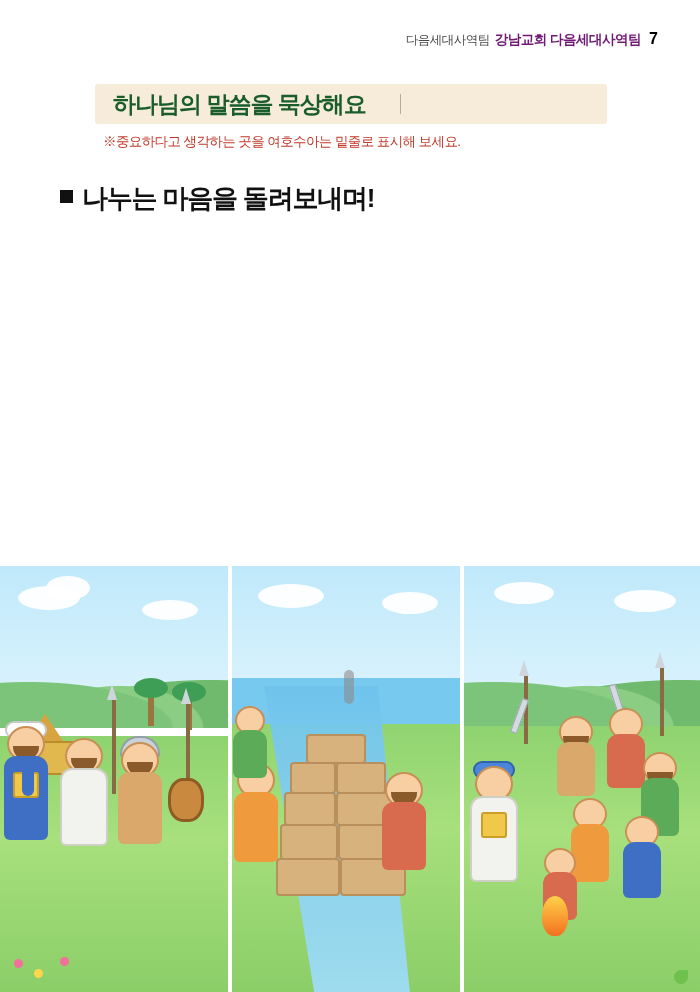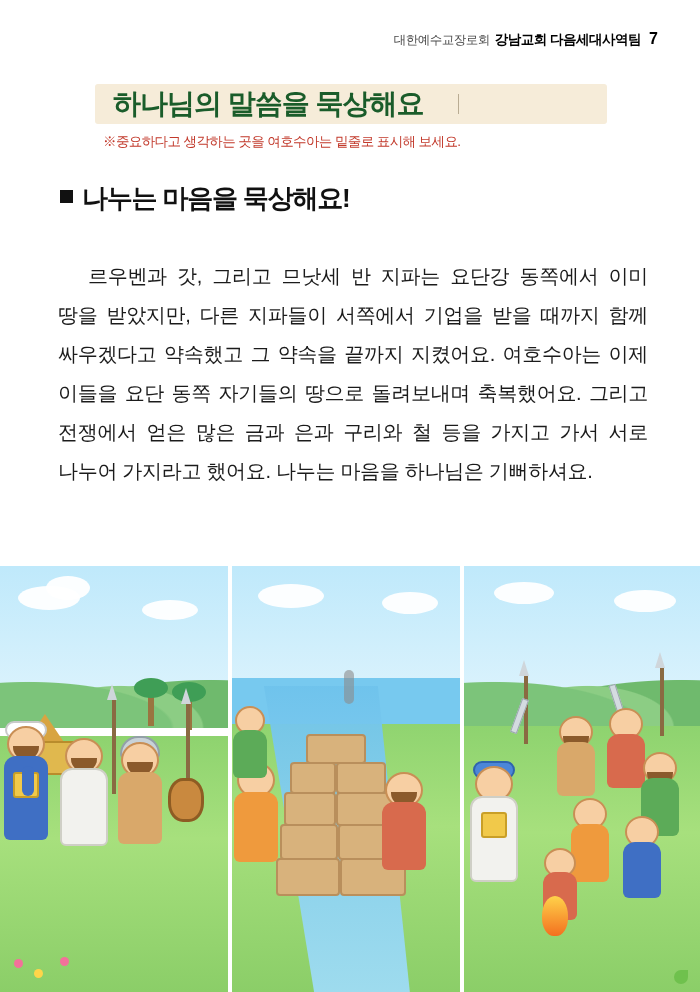--- a/index.html
+++ b/index.html
@@ -32,21 +32,21 @@
     gap: 5px;
     white-space: nowrap;
   }
   .header .denom {
     font-size: 12.5px;
     color: #4a4a4a;
     letter-spacing: -0.5px;
   }
   .header .church {
     font-size: 13.5px;
-    color: #000000;
+    color: #701a75;
     font-weight: bold;
     letter-spacing: -0.5px;
   }
   .header .pageno {
     font-size: 16px;
     color: #000000;
     font-weight: bold;
     margin-left: 3px;
   }
 
@@ -56,21 +56,21 @@
     top: 84px;
     left: 95px;
     width: 512px;
     height: 40px;
     background: #f6ecd9;
     border-radius: 3px;
     display: flex;
     align-items: center;
   }
   .titlebar .band-title {
-    font-size: 28px;
+    font-size: 23px;
     font-weight: bold;
     color: #1a5c2a;
     letter-spacing: -1px;
     margin-left: 18px;
   }
   .titlebar .divider {
     width: 1px;
     height: 20px;
     background: #b9ac93;
     margin: 0 28px 0 34px;
@@ -360,38 +360,37 @@
     background: #6fc14d;
     border-radius: 50% 0 50% 50%;
   }
 </style>
 </head>
 <body>
 
 <div class="page">
 
   <div class="header">
-    <span class="denom">대한예수교장로회</span>
+    <span class="denom">다음세대사역팀</span>
     <span class="church">강남교회 다음세대사역팀</span>
     <span class="pageno">7</span>
   </div>
 
   <div class="titlebar">
     <span class="band-title">하나님의 말씀을 묵상해요</span>
     <span class="divider"></span>
   </div>
 
   <div class="note">※중요하다고 생각하는 곳을 여호수아는 밑줄로 표시해 보세요.</div>
 
   <div class="section-heading">
     <span class="marker"></span>
-    <span class="heading-text">나누는 마음을 묵상해요!</span>
+    <span class="heading-text">나누는 마음을 돌려보내며!</span>
   </div>
 
-  <p class="body-text">르우벤과 갓, 그리고 므낫세 반 지파는 요단강 동쪽에서 이미 땅을 받았지만, 다른 지파들이 서쪽에서 기업을 받을 때까지 함께 싸우겠다고 약속했고 그 약속을 끝까지 지켰어요. 여호수아는 이제 이들을 요단 동쪽 자기들의 땅으로 돌려보내며 축복했어요. 그리고 전쟁에서 얻은 많은 금과 은과 구리와 철 등을 가지고 가서 서로 나누어 가지라고 했어요. 나누는 마음을 하나님은 기뻐하셔요.</p>
 
   <div class="illustration">
 
     <div class="panel p1">
       <div class="sky"></div>
       <div class="cloud" style="left:18px;top:20px;width:62px;height:24px;"></div>
       <div class="cloud" style="left:46px;top:10px;width:44px;height:24px;"></div>
       <div class="cloud" style="left:142px;top:34px;width:56px;height:20px;"></div>
       <div class="hills"></div>
       <div class="ground" style="top:170px;height:256px;"></div>

